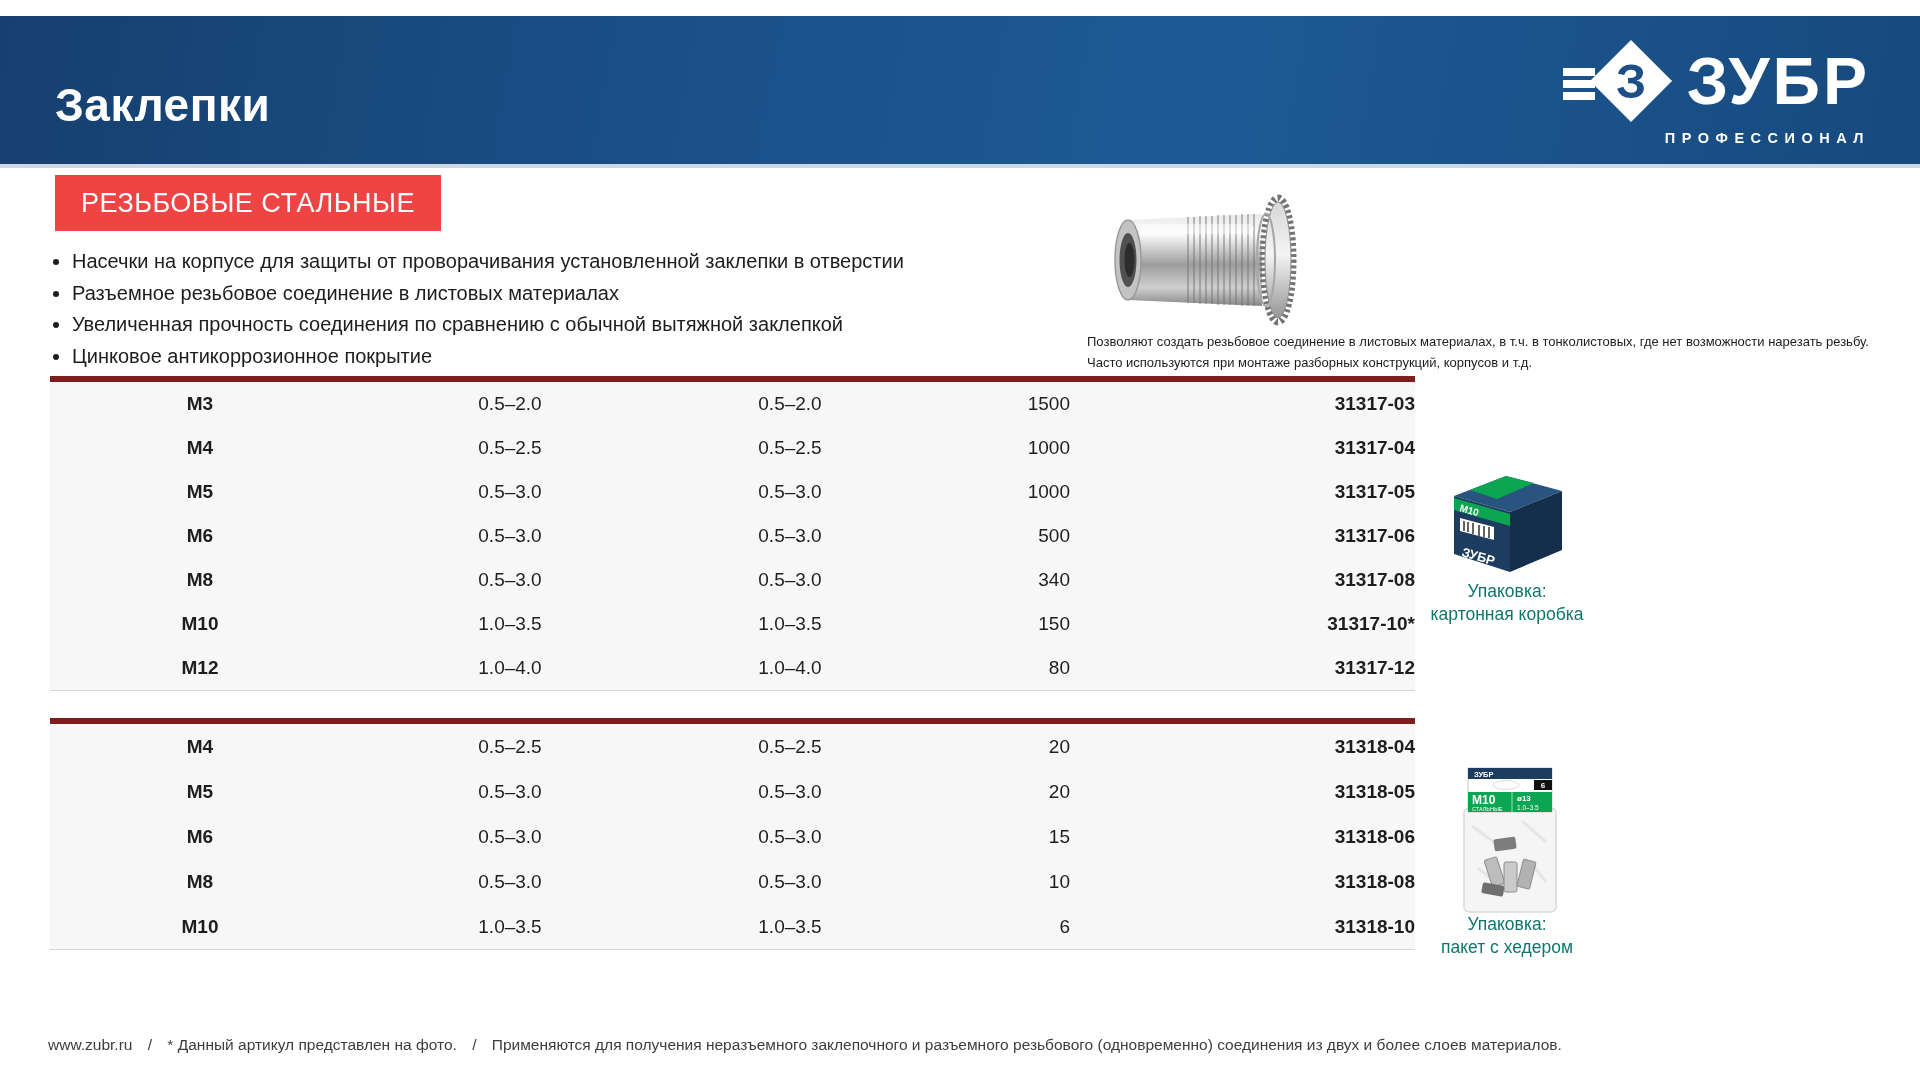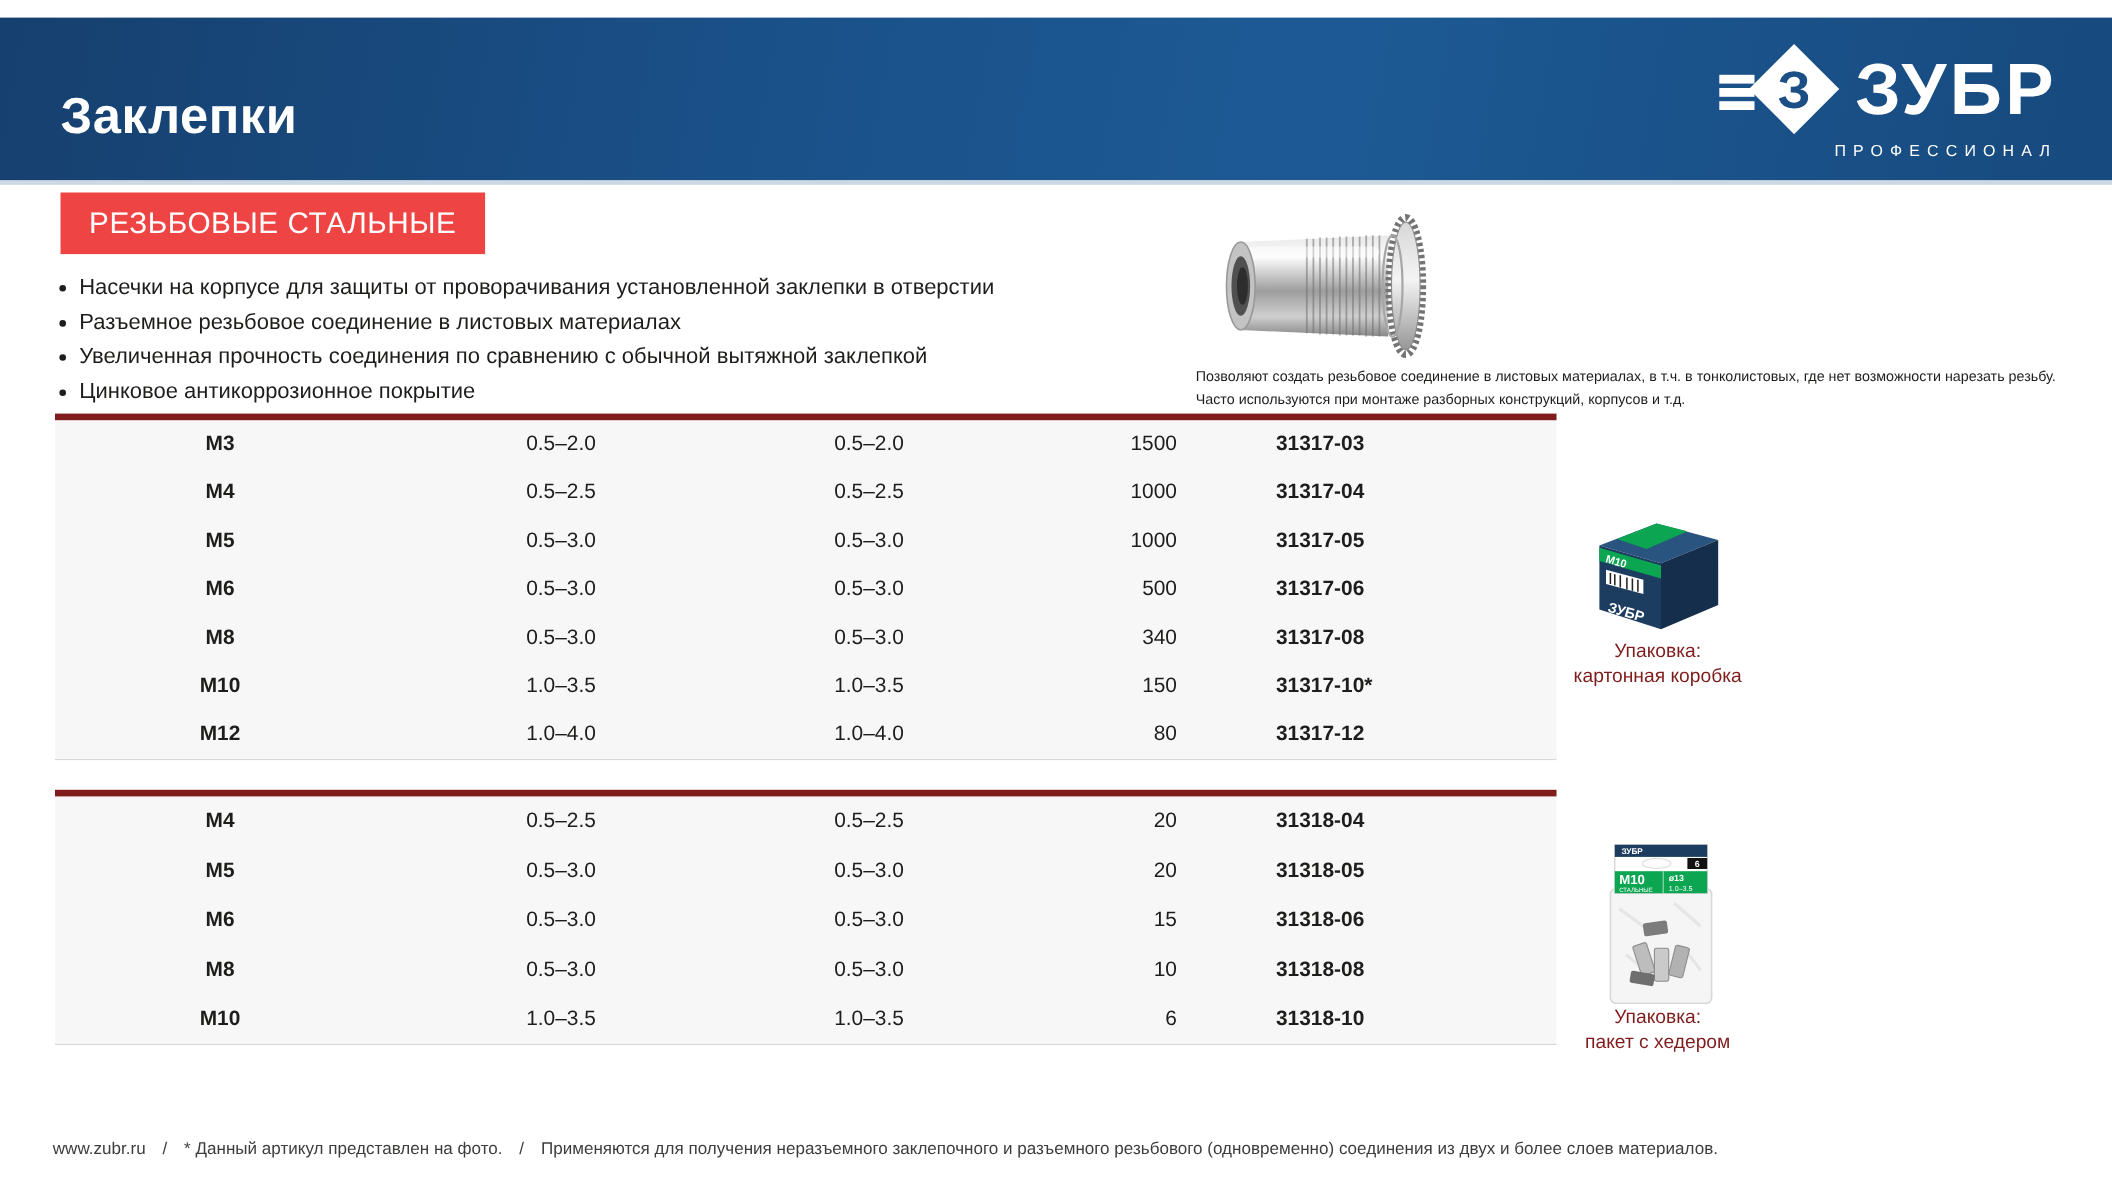--- a/index.html
+++ b/index.html
@@ -14,21 +14,21 @@
     position:absolute; left:0; top:16px; width:1920px; height:152px;
     background:linear-gradient(100deg,#16406f 0%,#1a5088 35%,#1d5a95 62%,#174a7e 100%);
     border-bottom:4px solid #ccd8e3;
   }
   .page-title {
     position:absolute; left:55px; top:62px; font-size:46px; font-weight:700; color:#fff; letter-spacing:0.5px;
   }
   .logo { position:absolute; right:50px; top:22px; display:flex; flex-direction:column; align-items:flex-end; }
   .logo-row { display:flex; align-items:center; }
   .brand { font-size:66px; font-weight:900; color:#fff; letter-spacing:3px; margin-left:10px; line-height:1; }
-  .brand-sub { font-size:14.5px; color:#fff; letter-spacing:6.5px; margin-top:6px; font-weight:400; }
+  .brand-sub { font-size:14.5px; color:#fff; letter-spacing:6.5px; margin-top:6px; font-weight:700; }
 
   
   .badge {
     position:absolute; left:55px; top:175px; height:56px; display:flex; align-items:center;
     background:#ef4444; color:#fff; font-size:27px; padding:0 26px; letter-spacing:0.5px;
   }
   .features { position:absolute; left:44px; top:246px; width:900px; }
   .features ul { margin:0; padding-left:28px; }
   .features li { font-size:20px; line-height:31.5px; color:#1d1d1b; }
 
@@ -46,30 +46,30 @@
   .section {
     background:#f7f7f8; border-top:6px solid #7f1d1d; border-bottom:1px solid #d6d7d8;
   }
   .section-2 { margin-top:27px; }
   .row { display:flex; height:44px; align-items:center; font-size:19px; color:#1d1d1b; }
   .section-2 .row { height:45px; }
   .c1 { width:300px; text-align:center; }
   .c2 { width:320px; text-align:center; }
   .c3 { width:240px; text-align:center; }
   .c4 { width:250px; text-align:center; }
-  .c5 { width:255px; text-align:left; }
+  .c5 { width:255px; text-align:right; }
   .row .c1 { font-weight:700; }
   .row .c5 { font-weight:700; }
   .row .c4 { text-align:right; padding-right:90px; }
   .thead .c4 { padding-right:58px; }
 
   
   .pack-img-1 { position:absolute; left:1446px; top:466px; }
   .pack-img-2 { position:absolute; left:1460px; top:766px; }
-  .pack-caption { position:absolute; width:250px; text-align:center; font-size:17.5px; line-height:23px; color:#7f1d1d; }
+  .pack-caption { position:absolute; width:250px; text-align:center; font-size:17.5px; line-height:23px; color:#0f766e; }
   .pack-caption-1 { left:1382px; top:580px; }
   .pack-caption-2 { left:1382px; top:913px; }
 
   
   .footer { position:absolute; left:48px; top:1036px; width:1860px; font-size:15.5px; color:#3d3d3c; }
   .footer span { display:inline; }
   .fsep { margin:0 11px; }
   .site-link { color:#3d3d3c; text-decoration:none; }
 </style>
 </head>

